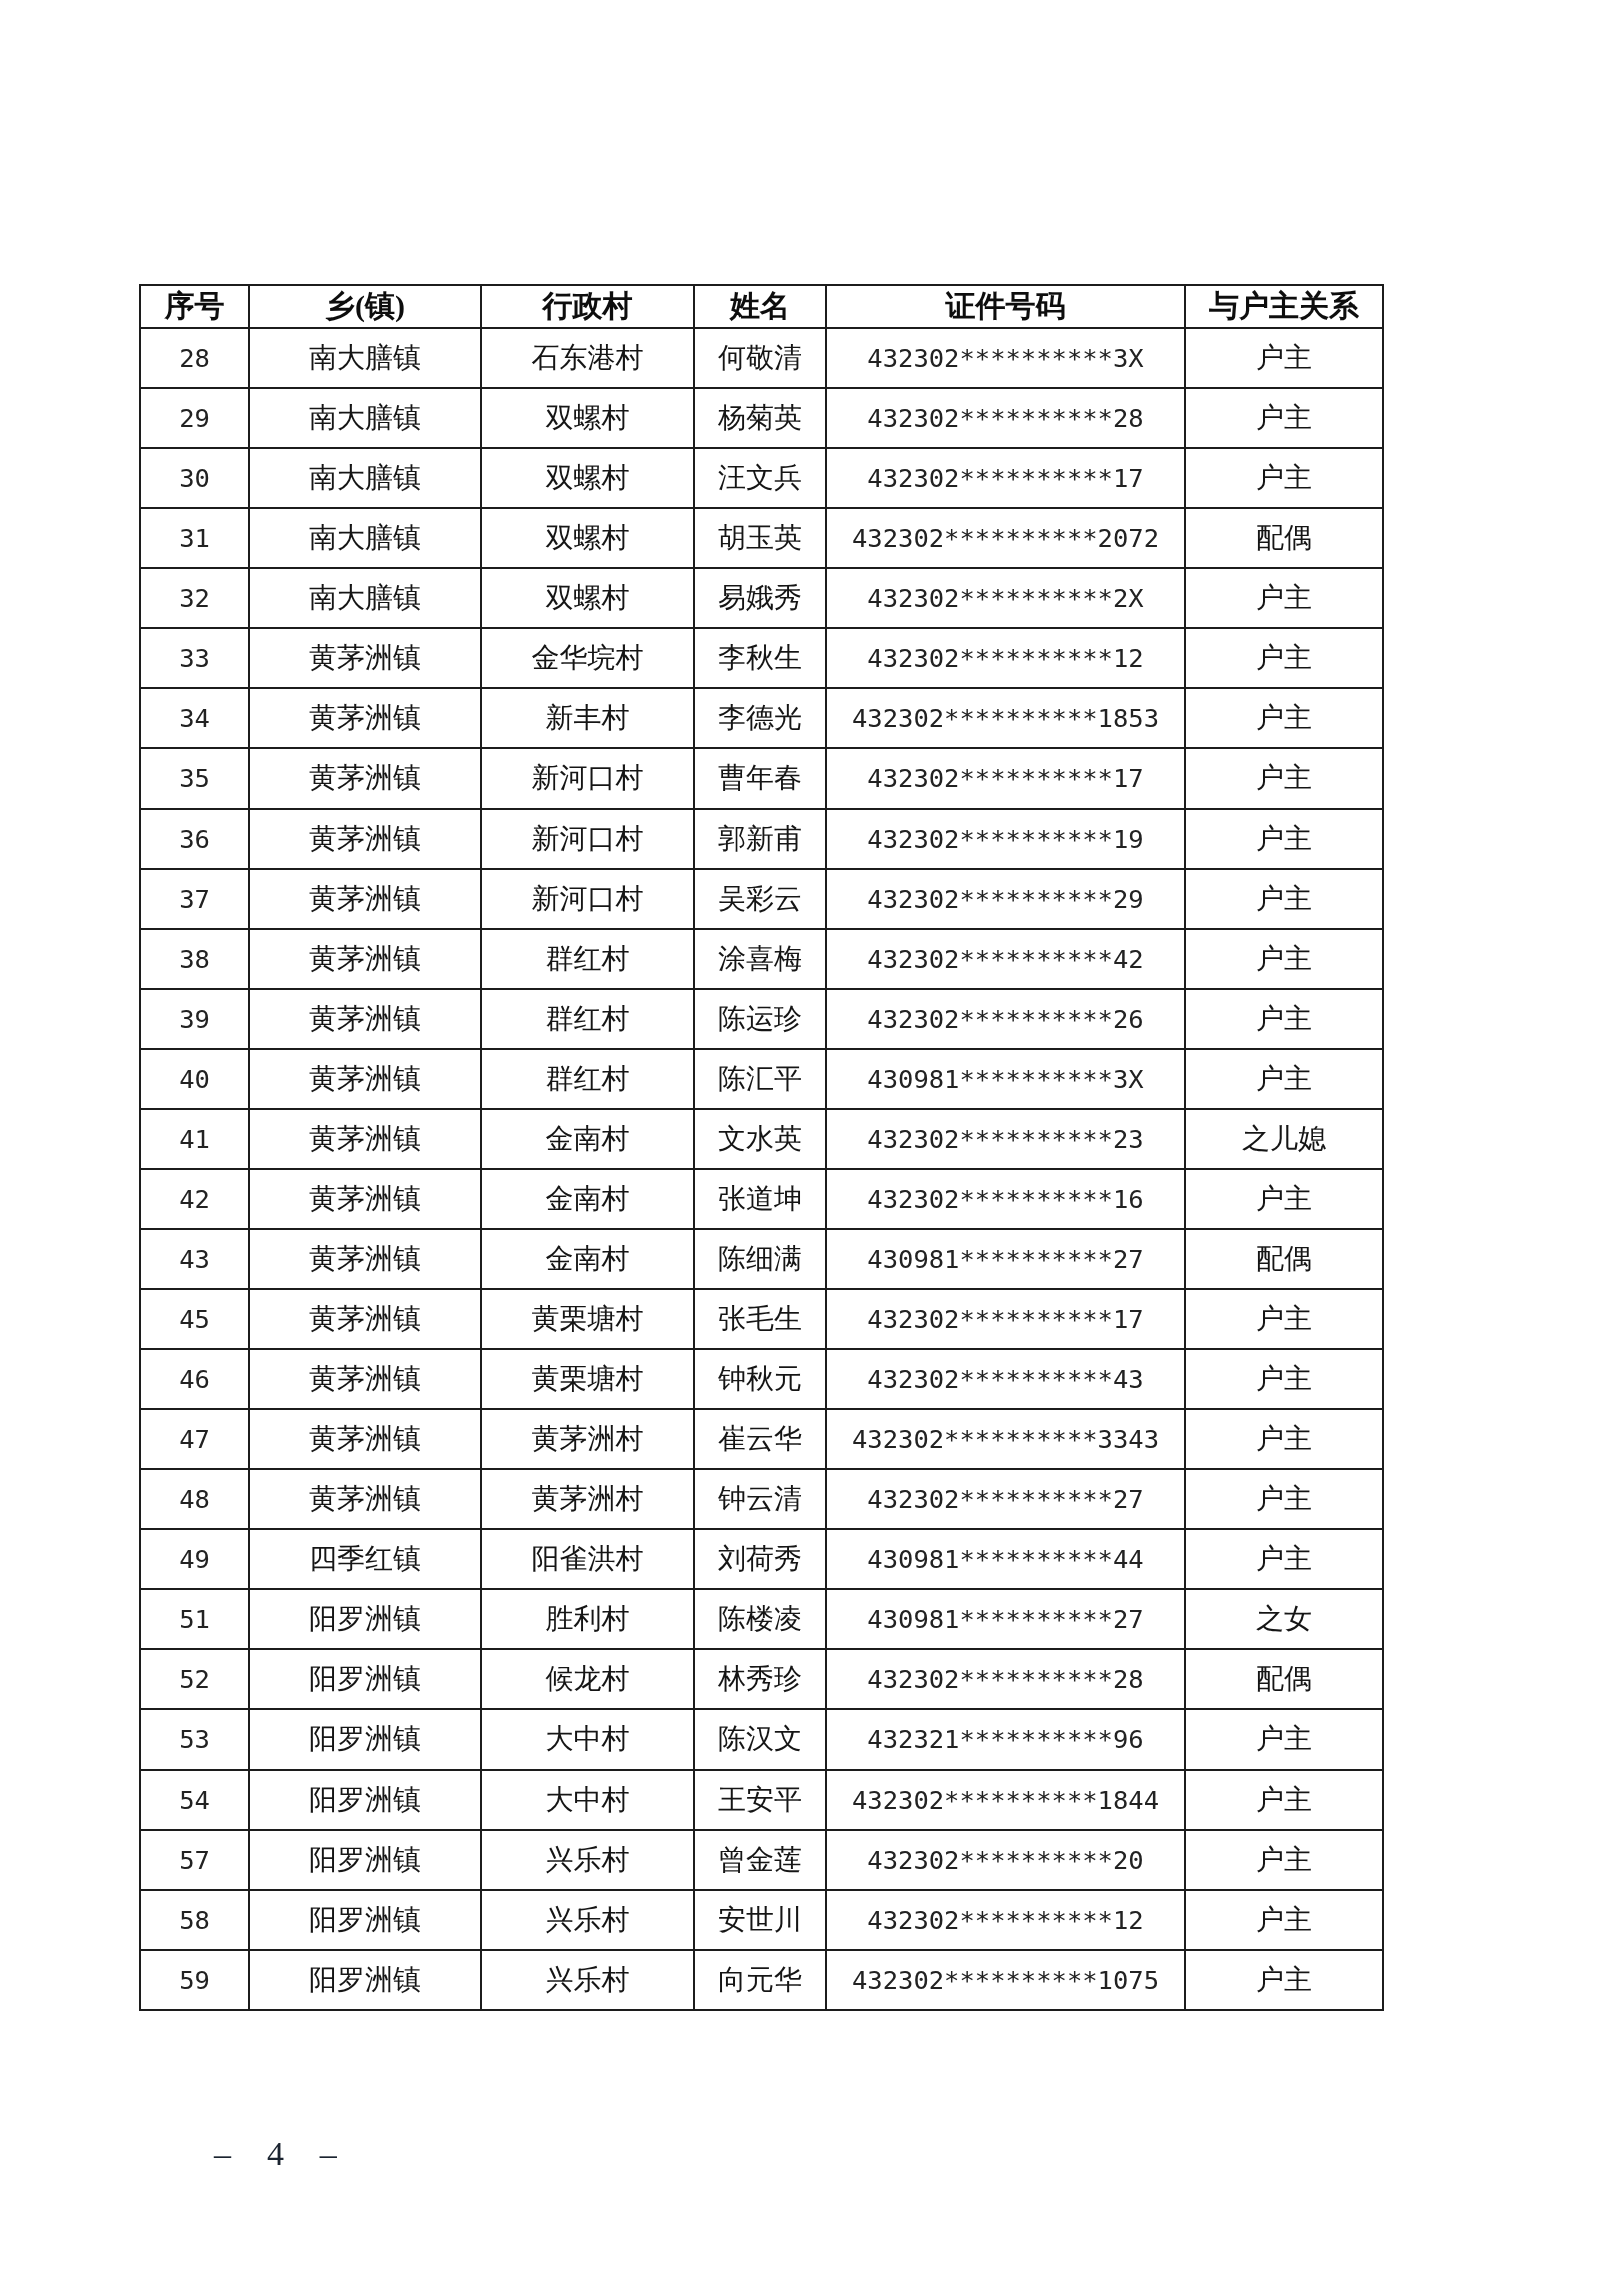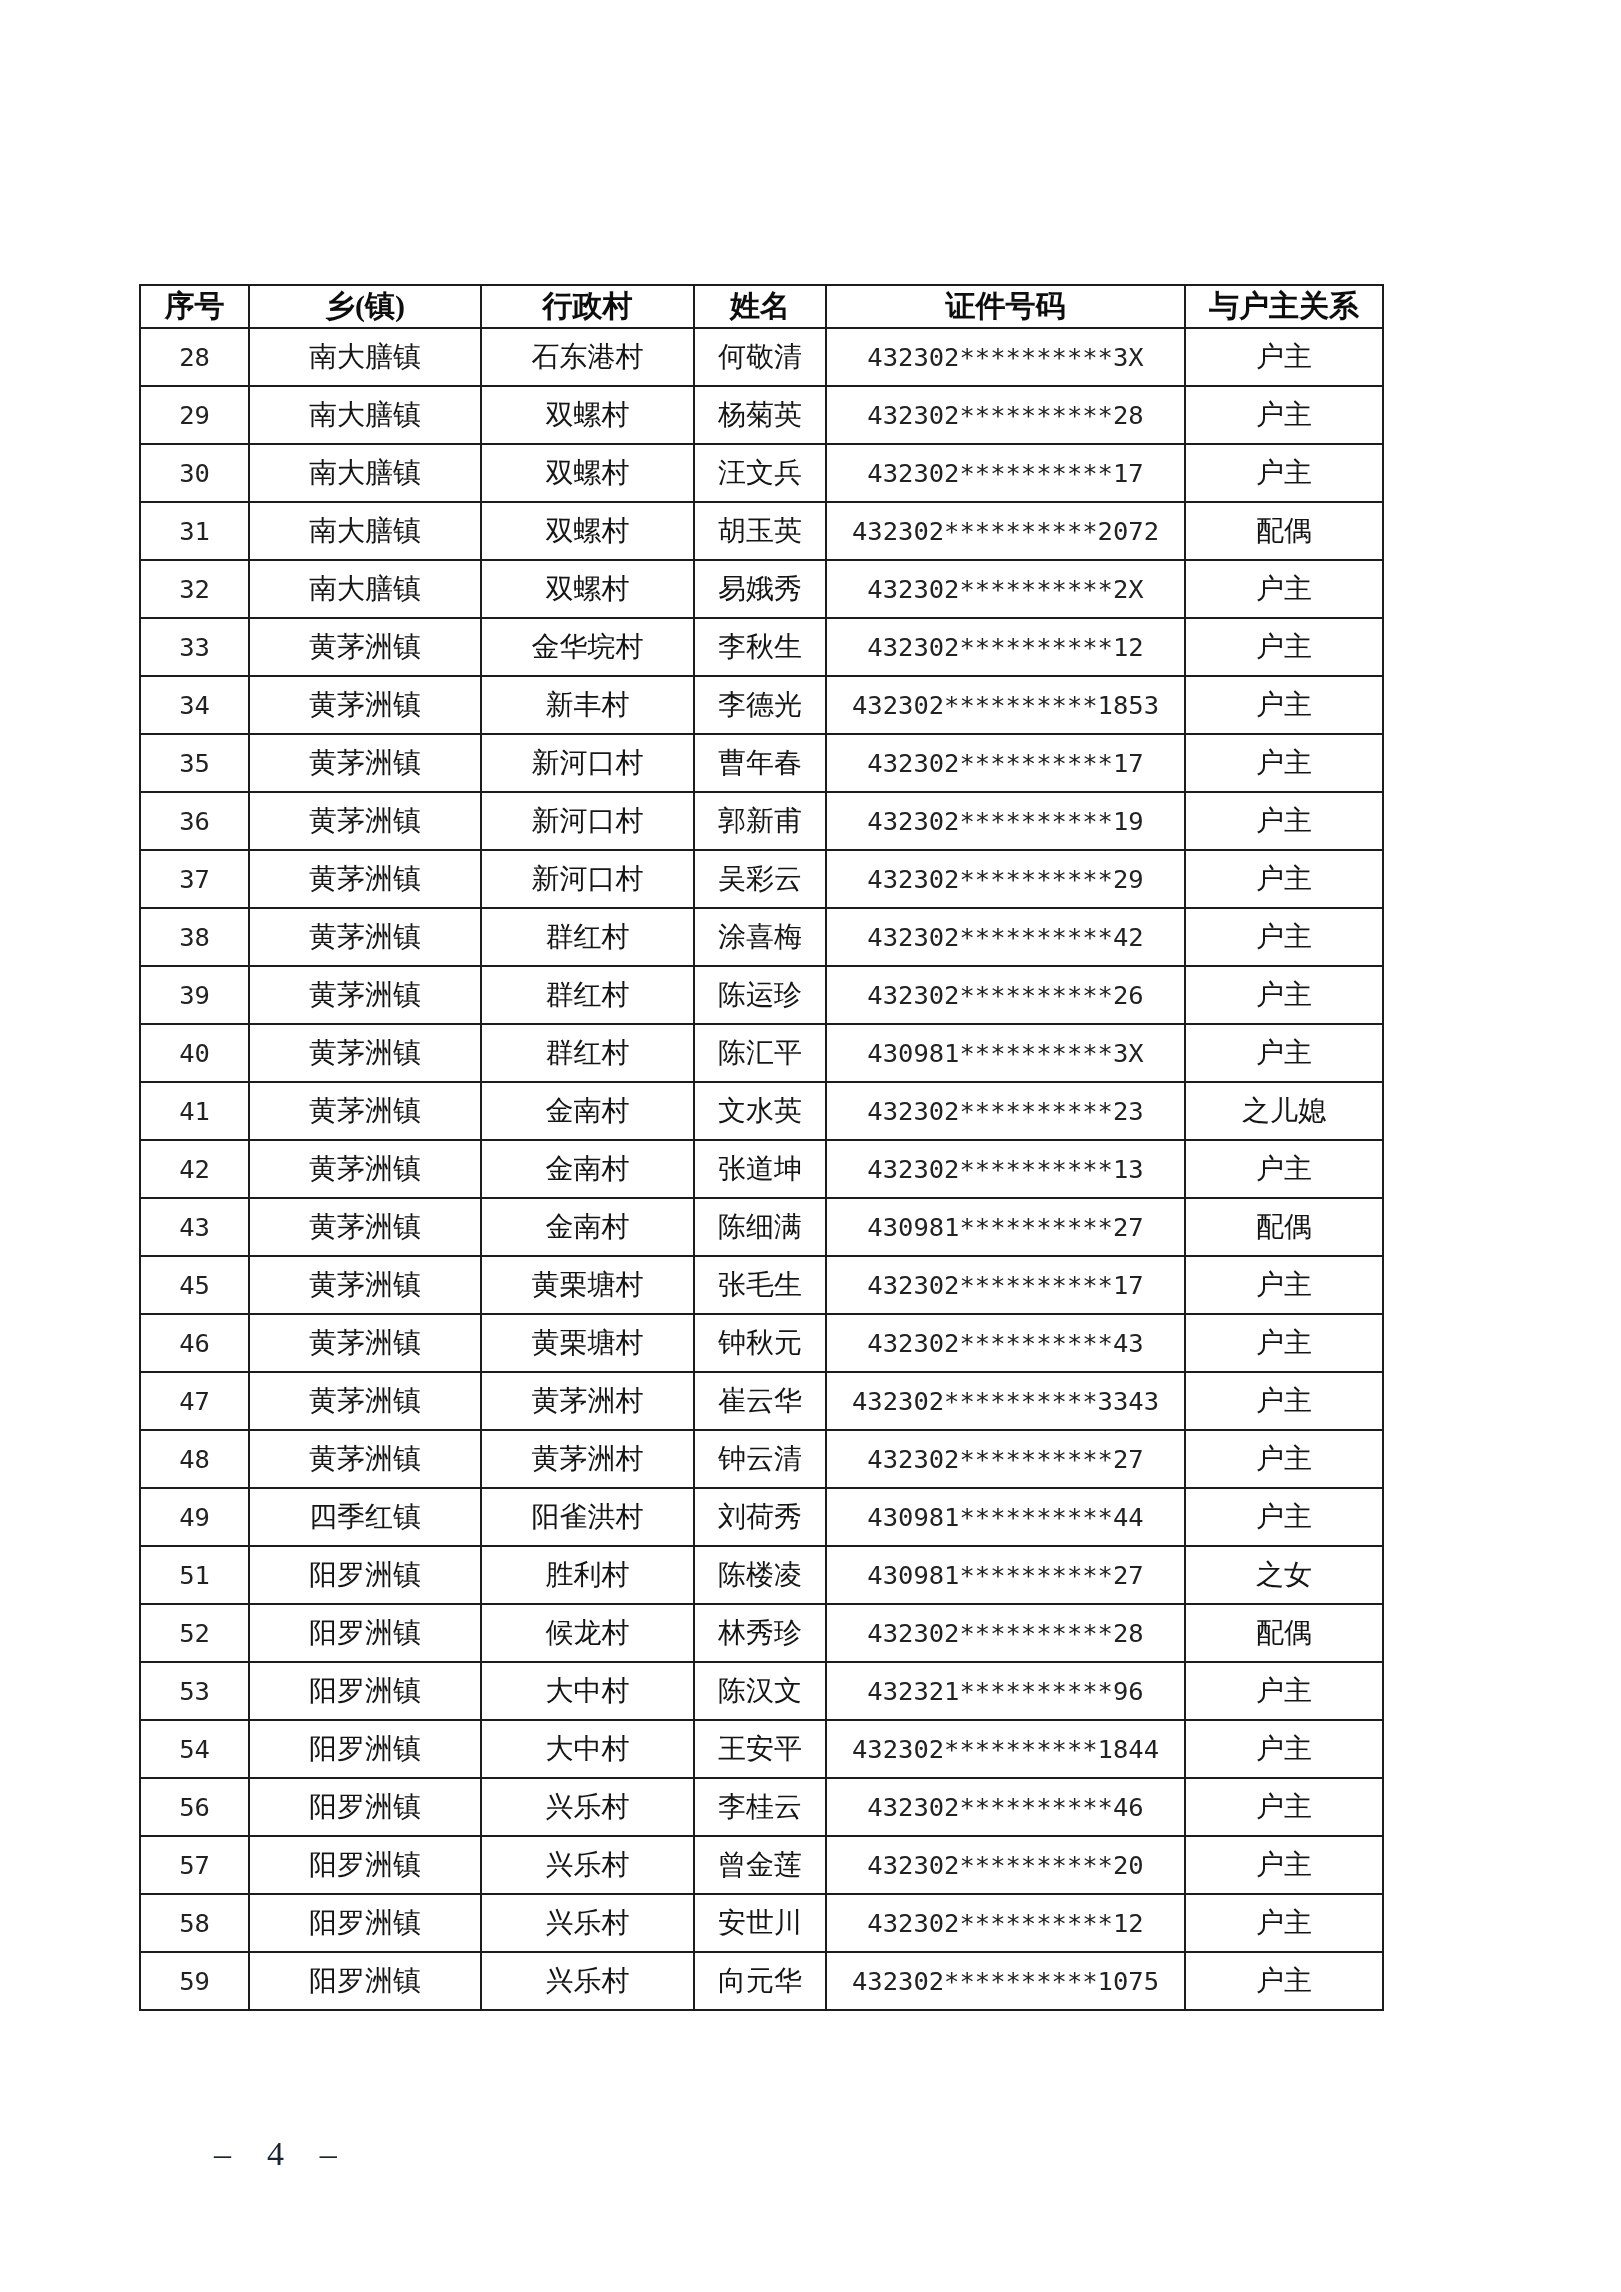--- a/index.html
+++ b/index.html
@@ -202,21 +202,21 @@
           <td>金南村</td>
           <td>文水英</td>
           <td class="num">432302**********23</td>
           <td>之儿媳</td>
         </tr>
         <tr>
           <td class="num">42</td>
           <td>黄茅洲镇</td>
           <td>金南村</td>
           <td>张道坤</td>
-          <td class="num">432302**********13</td>
+          <td class="num">432302**********16</td>
           <td>户主</td>
         </tr>
         <tr>
           <td class="num">43</td>
           <td>黄茅洲镇</td>
           <td>金南村</td>
           <td>陈细满</td>
           <td class="num">430981**********27</td>
           <td>配偶</td>
         </tr>
@@ -286,28 +286,20 @@
         </tr>
         <tr>
           <td class="num">54</td>
           <td>阳罗洲镇</td>
           <td>大中村</td>
           <td>王安平</td>
           <td class="num">432302**********1844</td>
           <td>户主</td>
         </tr>
         <tr>
-          <td class="num">56</td>
-          <td>阳罗洲镇</td>
-          <td>兴乐村</td>
-          <td>李桂云</td>
-          <td class="num">432302**********46</td>
-          <td>户主</td>
-        </tr>
-        <tr>
           <td class="num">57</td>
           <td>阳罗洲镇</td>
           <td>兴乐村</td>
           <td>曾金莲</td>
           <td class="num">432302**********20</td>
           <td>户主</td>
         </tr>
         <tr>
           <td class="num">58</td>
           <td>阳罗洲镇</td>

